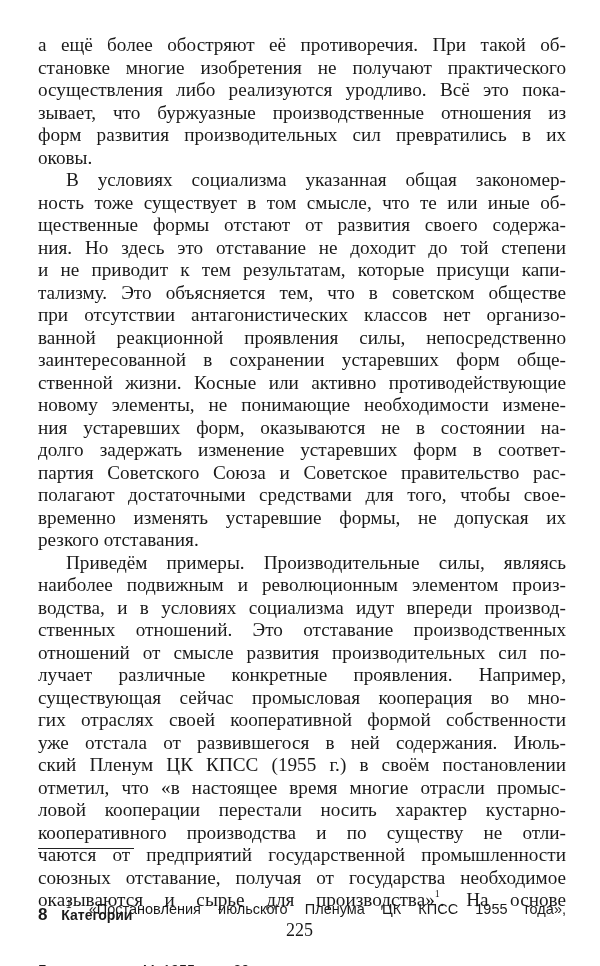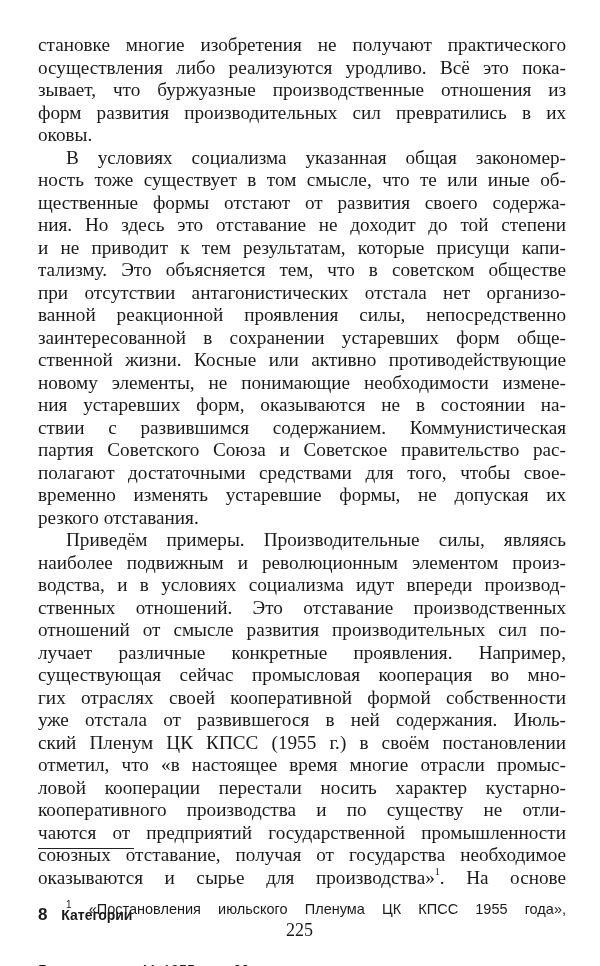--- a/index.html
+++ b/index.html
@@ -31,41 +31,42 @@
     position: absolute; left: 286px; top: 920px;
     font-family: "Liberation Serif", serif; font-size: 18px; color: #1a1a1a;
   }
 </style>
 </head>
 <body>
 
 <div class="page">
 
   <div>
+    <span class="line">а ещё более обостряют её противоречия. При такой об-</span>
     <span class="line">становке многие изобретения не получают практического</span>
     <span class="line">осуществления либо реализуются уродливо. Всё это пока-</span>
     <span class="line">зывает, что буржуазные производственные отношения из</span>
     <span class="line">форм развития производительных сил превратились в их</span>
     <span class="line last">оковы.</span>
   </div>
 
   <div>
     <span class="line indent">В условиях социализма указанная общая закономер-</span>
     <span class="line">ность тоже существует в том смысле, что те или иные об-</span>
     <span class="line">щественные формы отстают от развития своего содержа-</span>
     <span class="line">ния. Но здесь это отставание не доходит до той степени</span>
     <span class="line">и не приводит к тем результатам, которые присущи капи-</span>
     <span class="line">тализму. Это объясняется тем, что в советском обществе</span>
-    <span class="line">при отсутствии антагонистических отстала нет организо-</span>
+    <span class="line">при отсутствии антагонистических классов нет организо-</span>
     <span class="line">ванной реакционной проявления силы, непосредственно</span>
     <span class="line">заинтересованной в сохранении устаревших форм обще-</span>
     <span class="line">ственной жизни. Косные или активно противодействующие</span>
     <span class="line">новому элементы, не понимающие необходимости измене-</span>
     <span class="line">ния устаревших форм, оказываются не в состоянии на-</span>
-    <span class="line">ствии с развившимся содержанием. Коммунистическая</span>
+    <span class="line">долго задержать изменение устаревших форм в соответ-</span>
     <span class="line">партия Советского Союза и Советское правительство рас-</span>
     <span class="line">полагают достаточными средствами для того, чтобы свое-</span>
     <span class="line">временно изменять устаревшие формы, не допуская их</span>
     <span class="line last">резкого отставания.</span>
   </div>
 
   <div>
     <span class="line indent">Приведём примеры. Производительные силы, являясь</span>
     <span class="line">наиболее подвижным и революционным элементом произ-</span>
     <span class="line">водства, и в условиях социализма идут впереди производ-</span>

